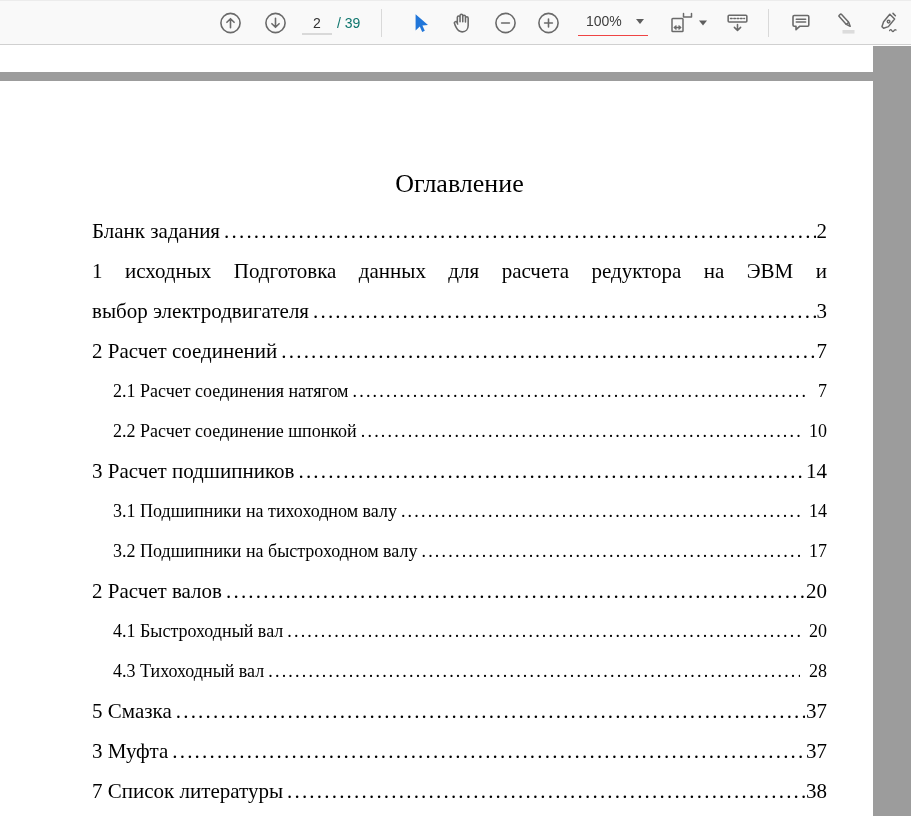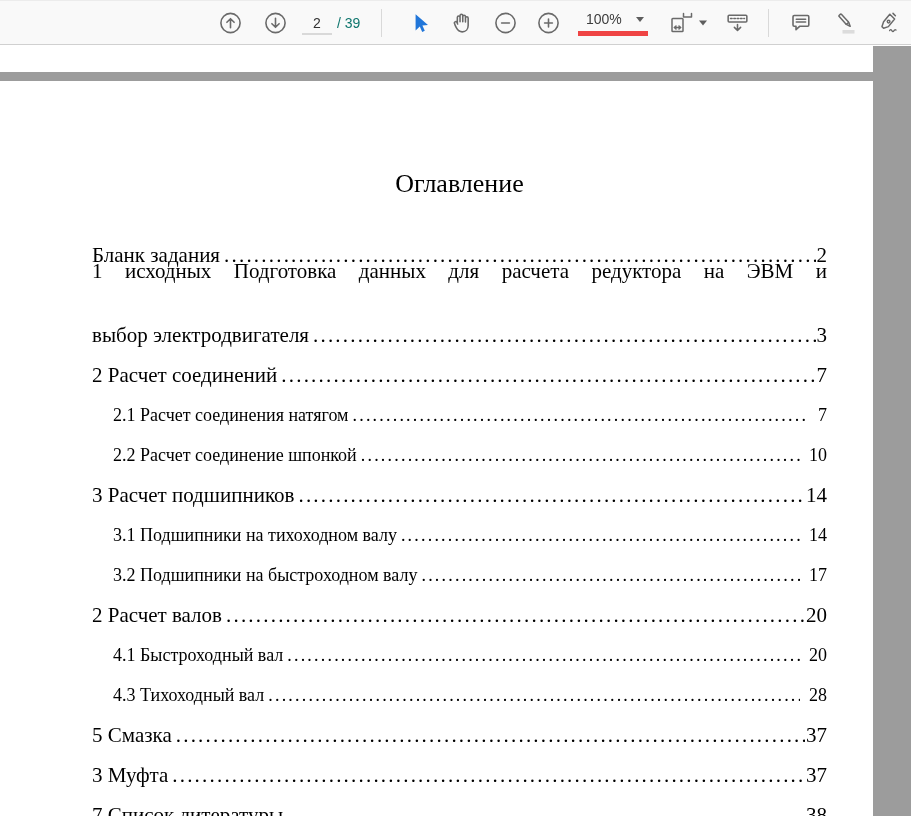--- a/index.html
+++ b/index.html
@@ -17,21 +17,21 @@
   .tb-item{position:absolute;top:50%;transform:translateY(-50%);display:flex;align-items:center;}
   .tb-btn{background:none;border:none;padding:2px;margin:0;cursor:pointer;display:flex;align-items:center;justify-content:center;}
   .tb-btn svg{display:block;}
   .tb-divider{width:1px;height:28px;background:#d9d9d9;}
   .page-input{
     width:30px;height:22px;border:none;border-bottom:1px solid #b9b9b9;background:transparent;
     text-align:center;font-size:14px;color:#333;font-family:"Liberation Sans",sans-serif;outline:none;padding:0;
   }
   .page-total{font-size:14px;color:#0f766e;white-space:nowrap;}
   .zoom-box{
-    border-bottom:5px solid #ef4444;width:70px;height:26px;
+    border-bottom:1px solid #ef4444;width:70px;height:26px;
     display:flex;align-items:center;justify-content:space-between;
     padding:0 4px 2px 8px;box-sizing:border-box;cursor:pointer;background:transparent;
   }
   .zoom-label{font-size:14px;color:#3d3d3d;}
   .caret{width:0;height:0;border-left:4px solid transparent;border-right:4px solid transparent;border-top:5px solid #5e5e5e;}
   .icon-caret{margin-left:4px;}
   
   .viewer{position:absolute;top:46px;left:0;width:911px;height:770px;background:#ffffff;}
   .prev-page-strip{position:absolute;top:0;left:0;width:873px;height:26px;background:#ffffff;}
   .page-gap{position:absolute;top:26px;left:0;width:873px;height:9px;background:#9c9c9c;}
@@ -40,21 +40,21 @@
     position:absolute;top:35px;left:0;width:873px;height:735px;background:#ffffff;
     box-sizing:border-box;padding:0 46px 0 92px;overflow:hidden;
     font-family:"Liberation Serif","DejaVu Serif",serif;color:#000;
   }
   .doc-title{
     margin-top:87px;text-align:center;font-size:26px;line-height:32px;font-weight:400;
   }
   .toc{margin-top:11px;}
   .toc-row{display:flex;align-items:baseline;height:40px;line-height:40px;font-size:21px;white-space:nowrap;}
   .toc-row.sub{font-size:18px;padding-left:21px;}
-  .toc-label{flex:0 0 auto;margin-top:24px;}
+  .toc-label{flex:0 0 auto;}
   .leader{flex:1 1 auto;overflow:hidden;margin-left:4px;margin-right:1px;}
   .leader::after{
     content:"..................................................................................................................................................................................................................";
     letter-spacing:2.2px;white-space:nowrap;
   }
   .toc-row.sub .leader{margin-right:9px;}
   .toc-pagenum{flex:0 0 auto;}
   .toc-row.justify{justify-content:space-between;}
   .toc-row.justify span{flex:0 0 auto;}
 </style>

